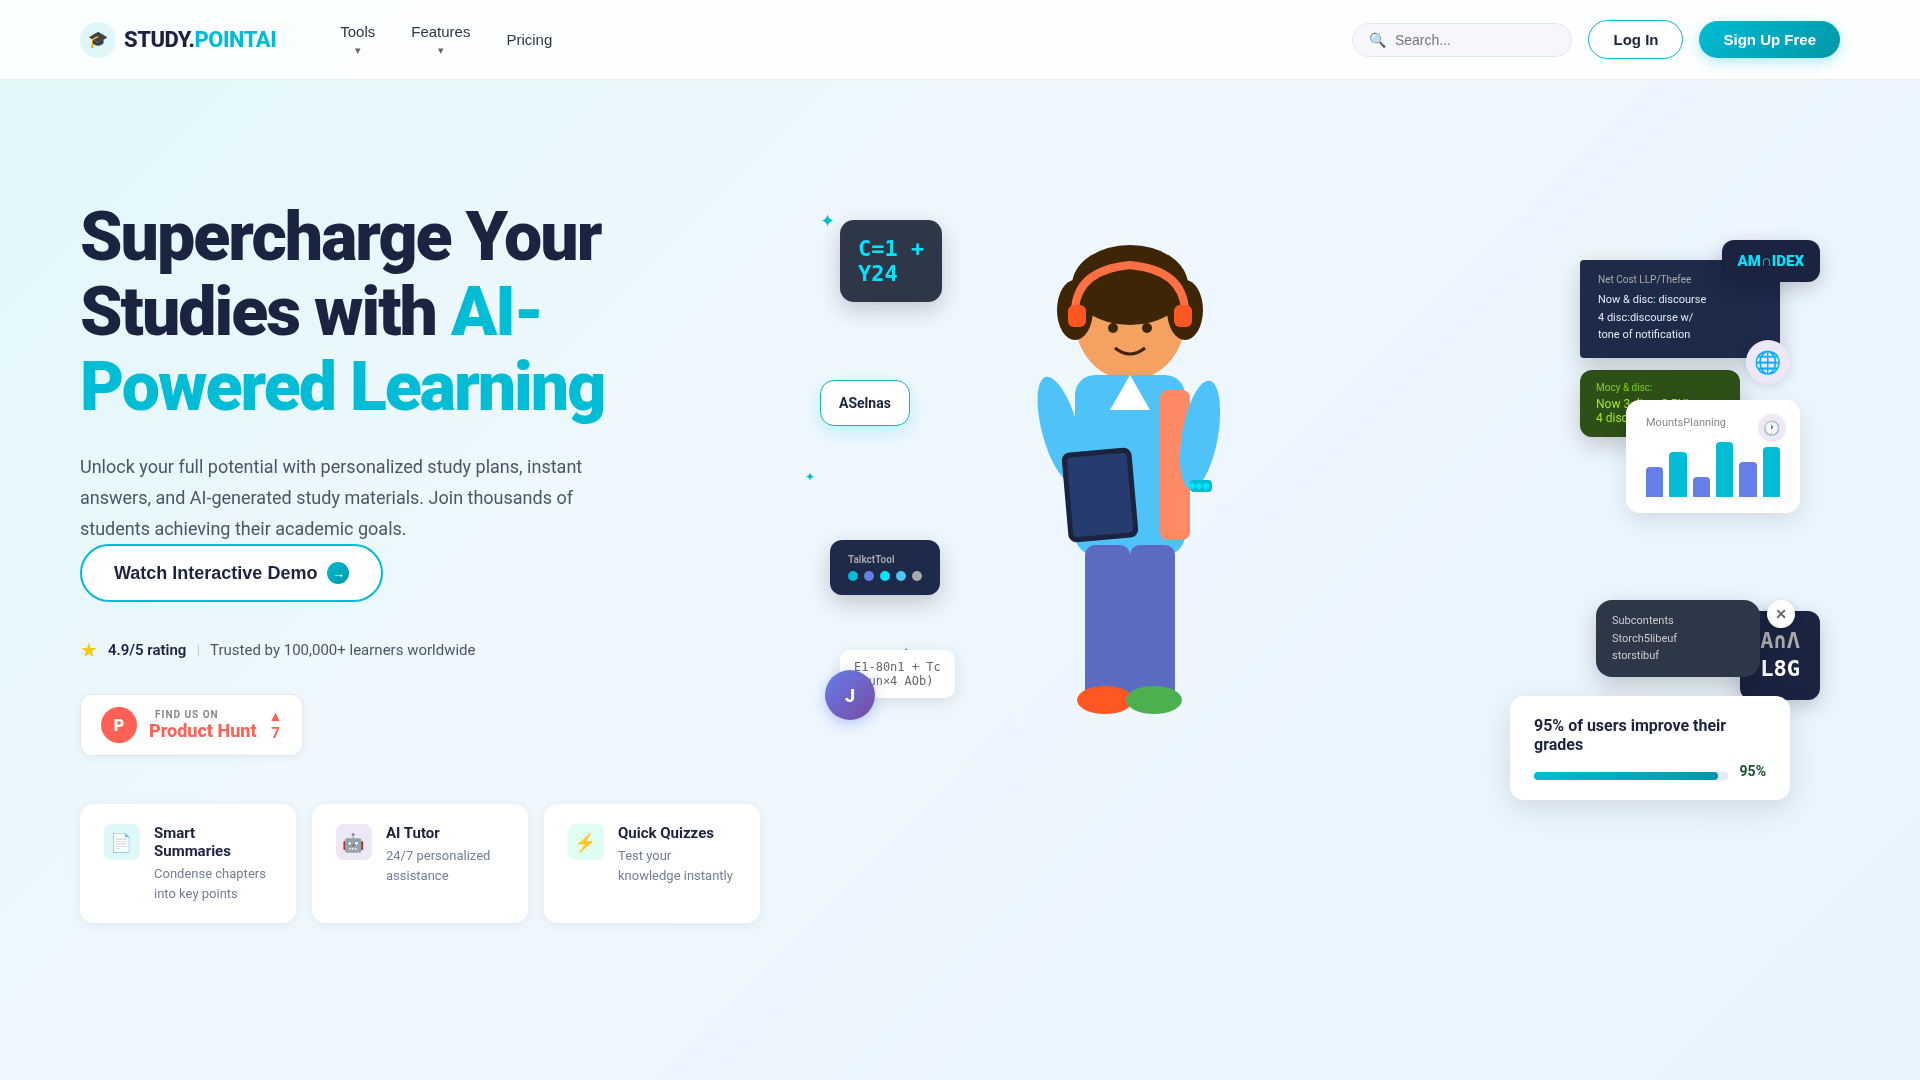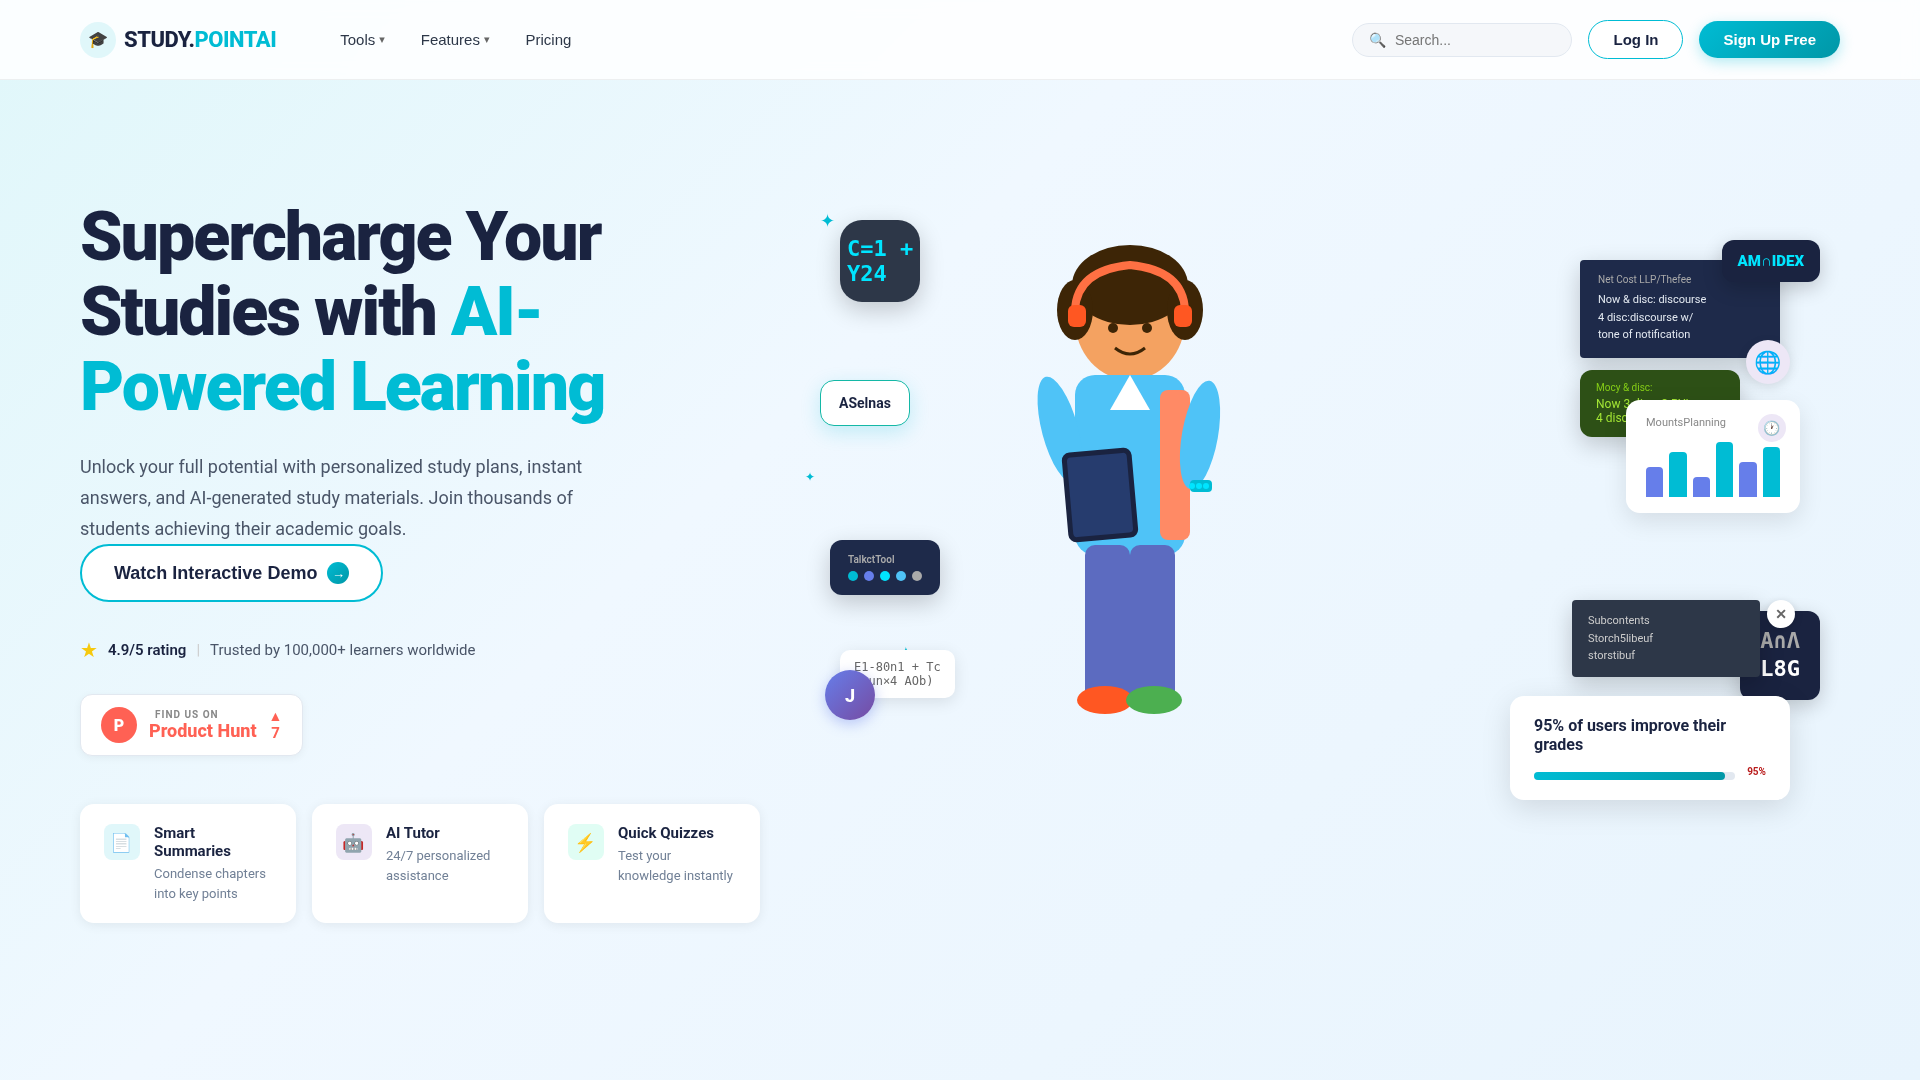--- a/index.html
+++ b/index.html
@@ -59,20 +59,21 @@
       align-items: center;
       gap: 4px;
       padding: 8px 16px;
       font-size: 15px;
       color: #2d3748;
       cursor: pointer;
       border-radius: 6px;
       font-weight: 500;
       background: none;
       border: none;
+      flex-direction: column;
     }
     .chevron {
       font-size: 11px;
       color: #666;
     }
     .navbar-right {
       display: flex;
       align-items: center;
       gap: 16px;
     }
@@ -300,22 +301,22 @@
       margin-left: 40px;
     }
 
     
     .float-math {
       position: absolute;
       top: 60px;
       left: 40px;
       background: #2d3748;
       color: #00e5ff;
-      border-radius: 22px;
-      padding: 16px 7px;
+      border-radius: 14px;
+      padding: 16px 18px;
       font-family: monospace;
       font-size: 22px;
       font-weight: 900;
       box-shadow: 0 8px 24px rgba(0,0,0,0.2);
     }
 
     .float-study-card {
       position: absolute;
       top: 100px;
       right: 60px;
@@ -365,24 +366,24 @@
       font-weight: 600;
       box-shadow: 0 8px 24px rgba(0,0,0,0.2);
     }
 
     .float-chat-bubble {
       position: absolute;
       top: 440px;
       right: 80px;
       background: #2d3748;
       color: white;
-      border-radius: 4px;
+      border-radius: 16px;
       padding: 12px 16px;
       font-size: 12px;
-      width: 188px;
+      width: 164px;
       box-shadow: 0 8px 24px rgba(0,0,0,0.2);
     }
 
     .float-formula {
       position: absolute;
       top: 490px;
       left: 40px;
       background: white;
       border-radius: 10px;
       padding: 10px 14px;
@@ -709,18 +710,18 @@
     </div>
 
     <div class="close-x">✕</div>
 
     <div class="float-result-card">
       <div style="font-size:16px;font-weight:700;color:#1a2340;">95% of users improve their grades</div>
       <div style="display:flex;align-items:center;justify-content:space-between;margin-top:8px;">
         <div class="progress-bar-bg">
           <div class="progress-bar-fill" style="width:95%;"></div>
         </div>
-        <span style="margin-left:12px;font-weight:700;color:#b91c1c;font-size:10px;white-space:nowrap;">95%</span>
+        <span style="margin-left:12px;font-weight:700;color:#14532d;font-size:14px;white-space:nowrap;">95%</span>
       </div>
     </div>
 
   </div>
 </section>
 
 </body></html>

